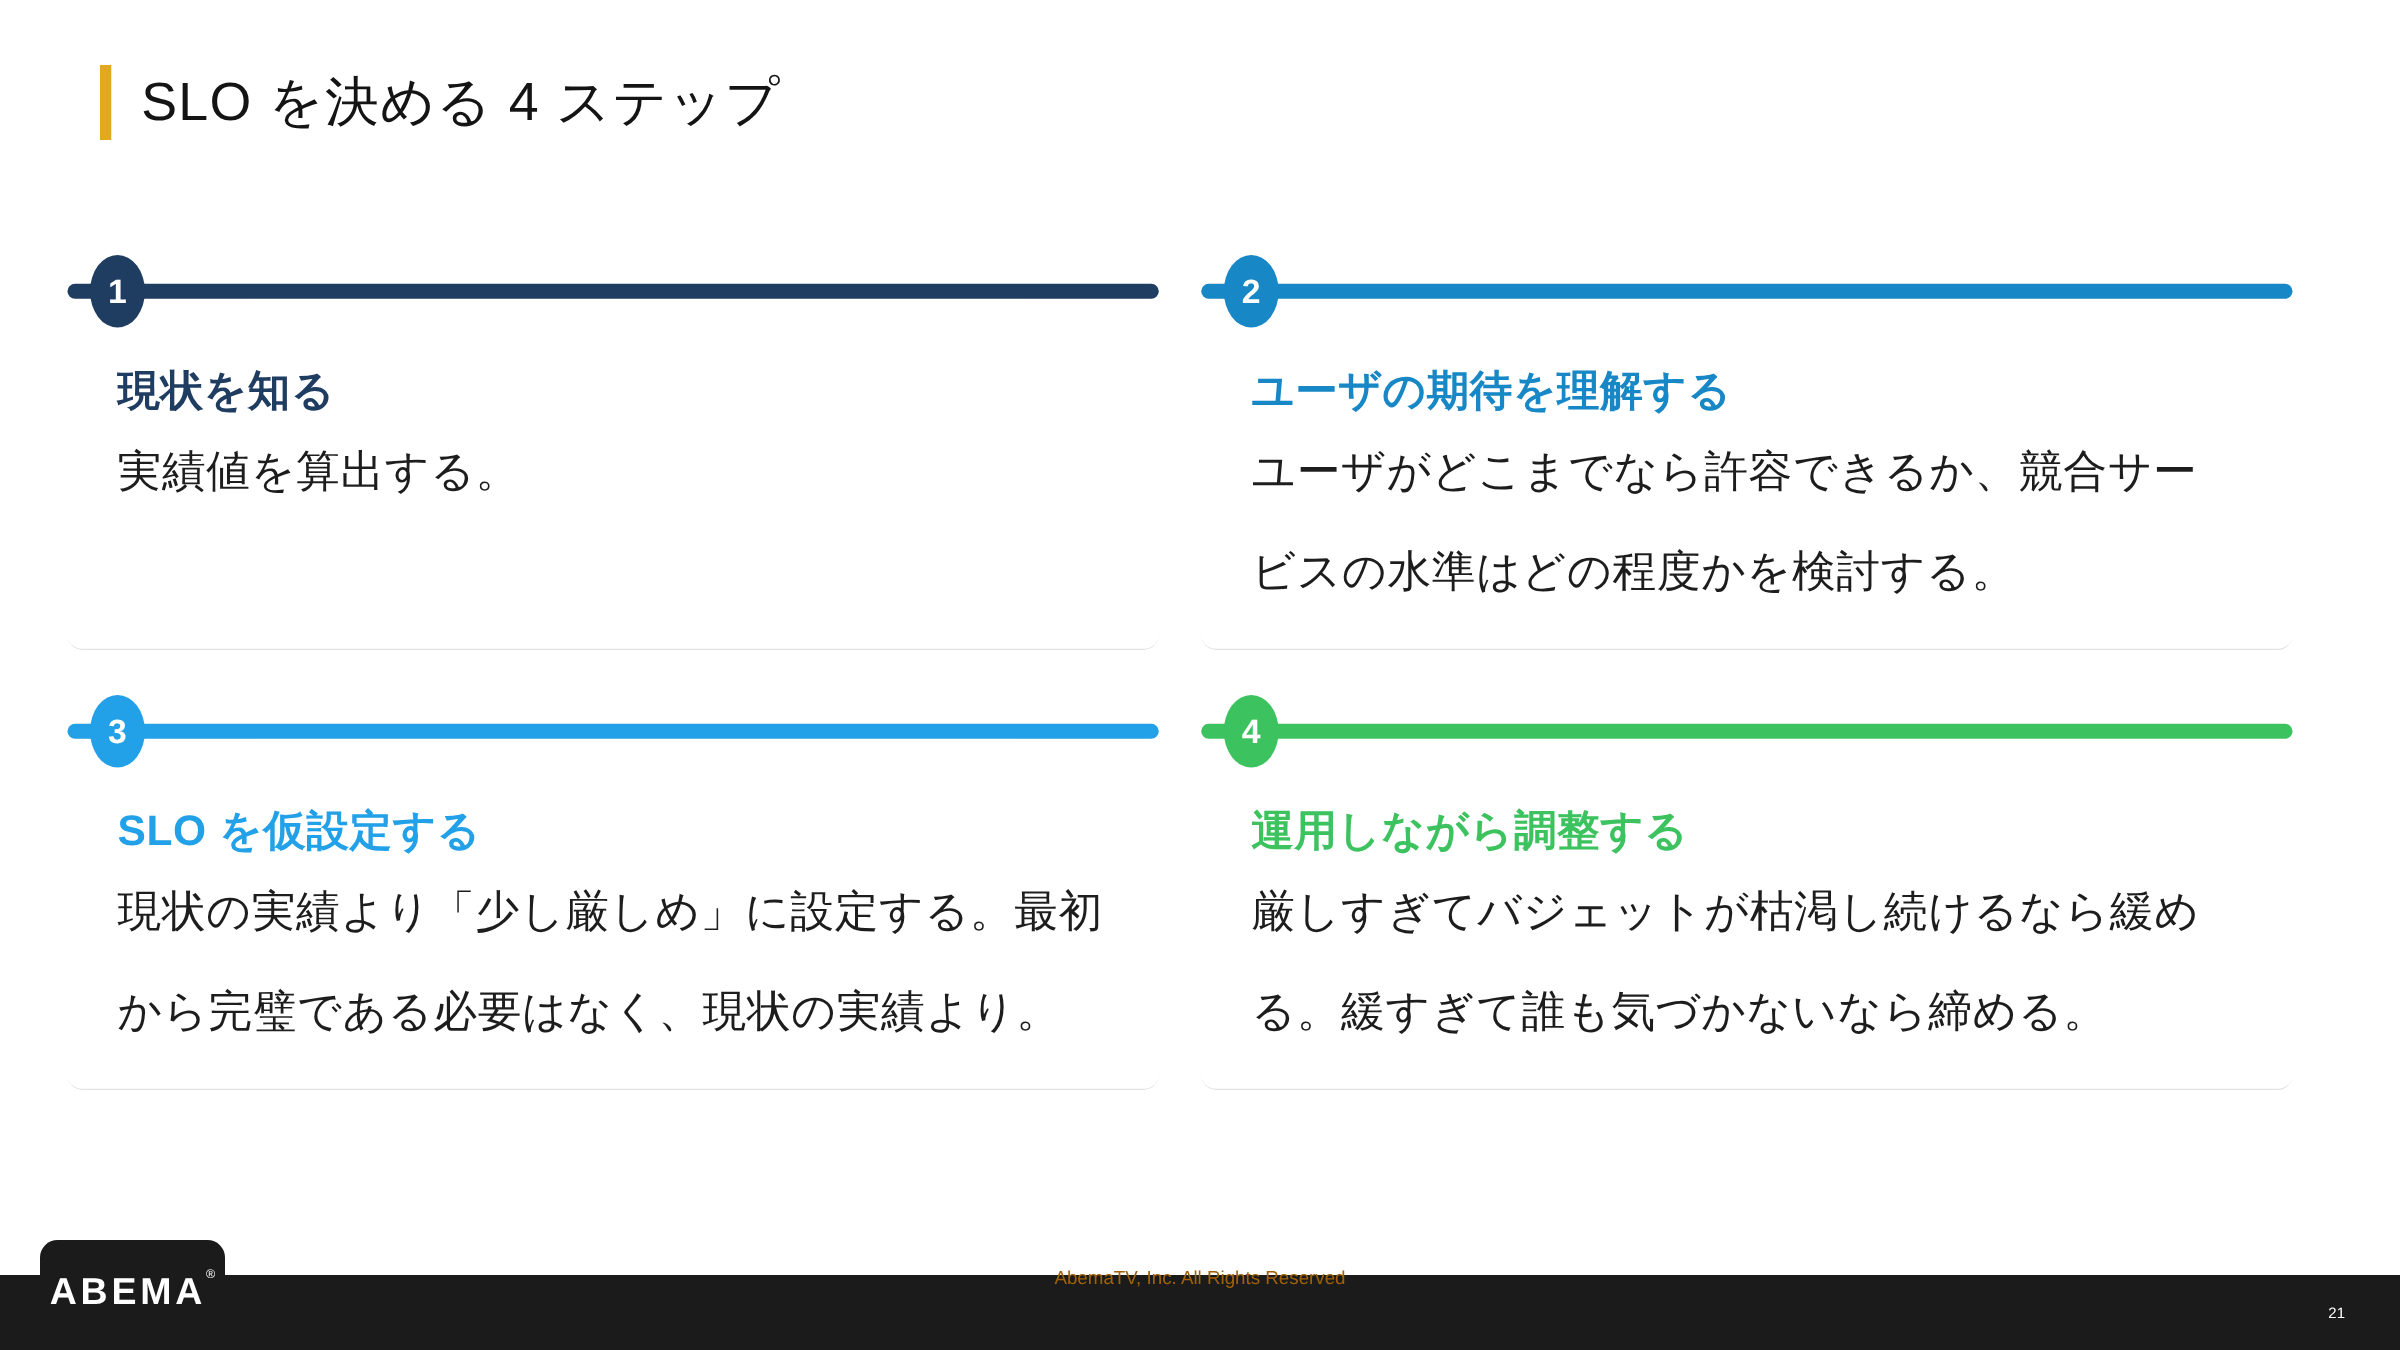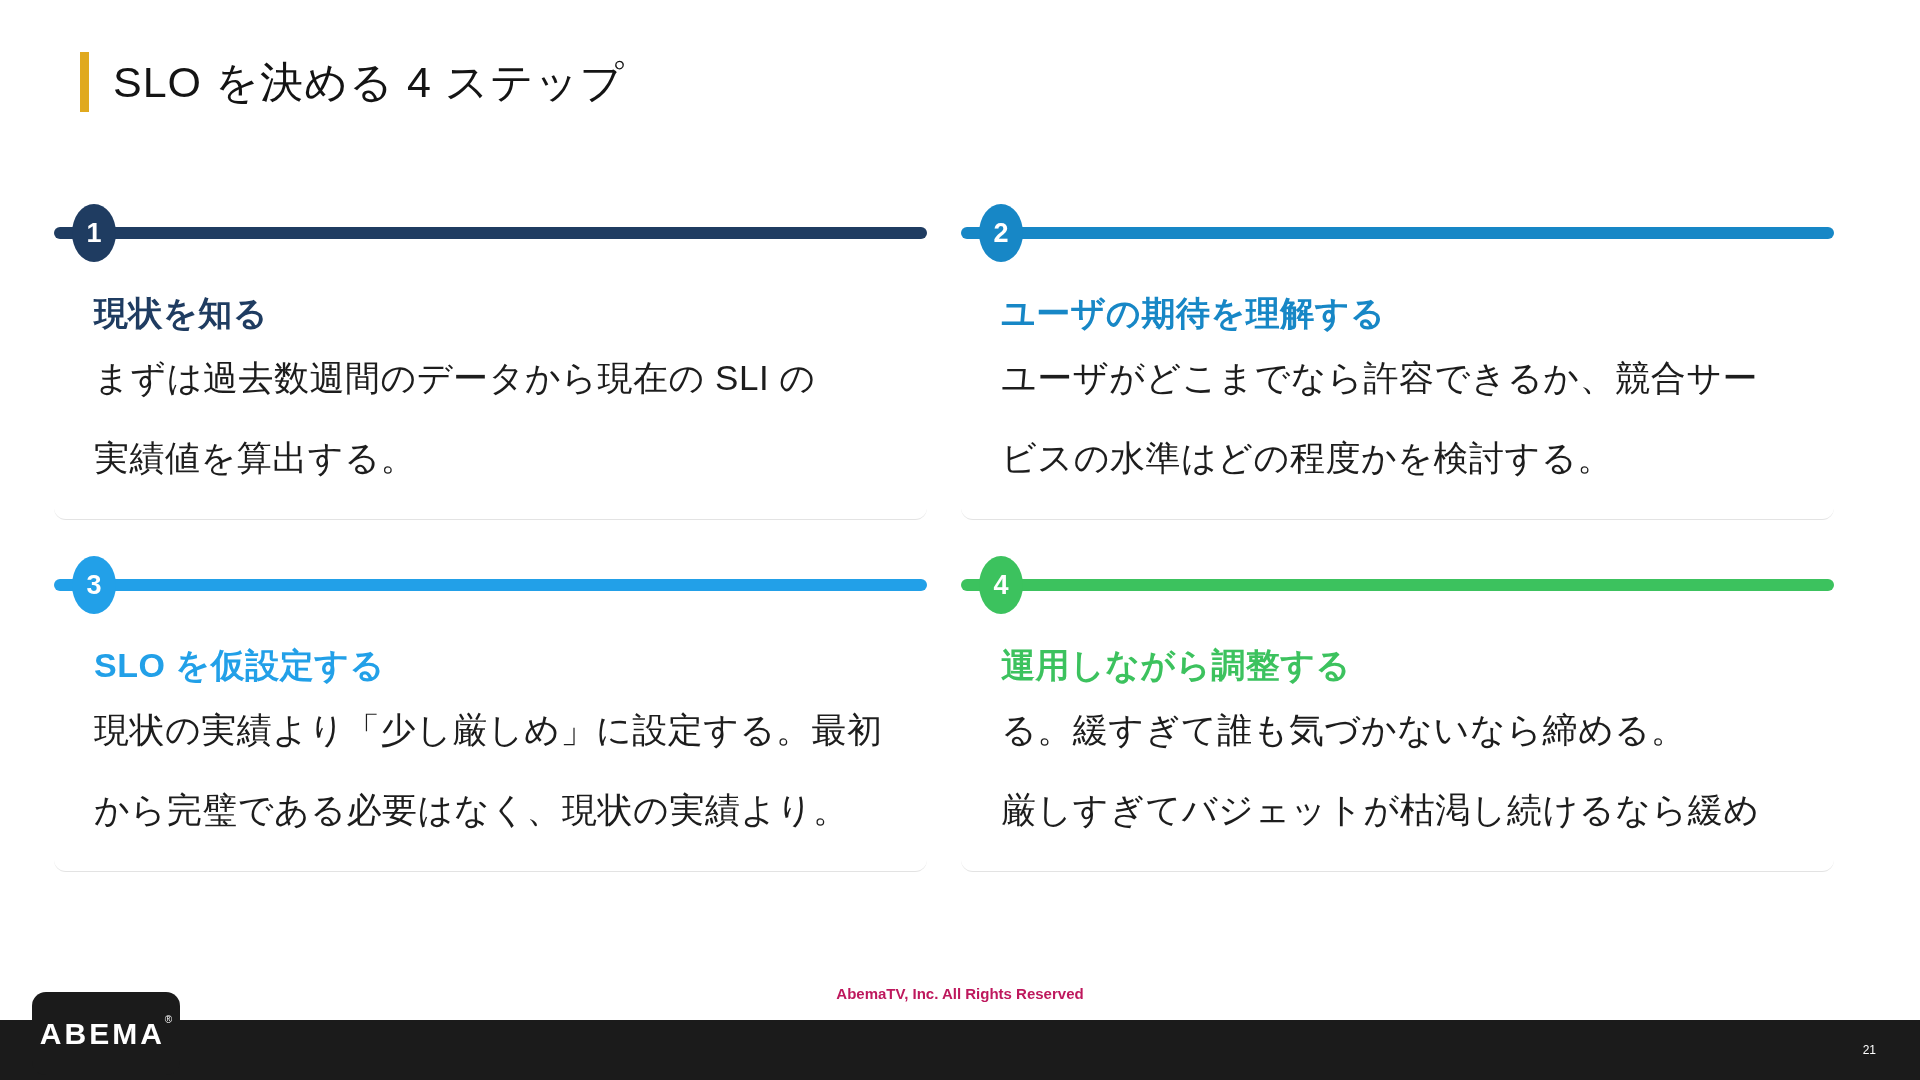--- a/index.html
+++ b/index.html
@@ -141,26 +141,25 @@
   .logo-reg {
     color: #ffffff;
     font-size: 10px;
     align-self: flex-start;
     margin-top: 22px;
   }
   .copyright {
     position: absolute;
     left: 0;
     right: 0;
-    top: 985px;
+    top: 1014px;
     text-align: center;
-    color: #be185d;
+    color: #a16207;
     font-size: 15px;
     line-height: 18px;
-    font-weight: bold;
   }
   .page-number {
     position: absolute;
     right: 44px;
     top: 1040px;
     color: #ffffff;
     font-size: 12px;
     line-height: 20px;
   }
 </style>
@@ -174,21 +173,20 @@
     <h1 class="slide-title">SLO を決める 4 ステップ</h1>
   </header>
 
   <main class="steps-grid">
 
     <section class="card" style="--step-color: #1F3C61;">
       <div class="step-line"></div>
       <div class="step-badge">1</div>
       <h2 class="step-heading">現状を知る</h2>
       <p class="step-body">
-        <span class="body-line">まずは過去数週間のデータから現在の SLI の</span>
         <span class="body-line">実績値を算出する。</span>
       </p>
     </section>
 
     <section class="card" style="--step-color: #1787C6;">
       <div class="step-line"></div>
       <div class="step-badge">2</div>
       <h2 class="step-heading">ユーザの期待を理解する</h2>
       <p class="step-body">
         <span class="body-line">ユーザがどこまでなら許容できるか、競合サー</span>
@@ -204,22 +202,22 @@
         <span class="body-line">現状の実績より「少し厳しめ」に設定する。最初</span>
         <span class="body-line">から完璧である必要はなく、現状の実績より。</span>
       </p>
     </section>
 
     <section class="card" style="--step-color: #3CC25E;">
       <div class="step-line"></div>
       <div class="step-badge">4</div>
       <h2 class="step-heading">運用しながら調整する</h2>
       <p class="step-body">
+        <span class="body-line">厳しすぎてバジェットが枯渇し続けるなら緩め</span>
         <span class="body-line">る。緩すぎて誰も気づかないなら締める。</span>
-        <span class="body-line">厳しすぎてバジェットが枯渇し続けるなら緩め</span>
       </p>
     </section>
 
   </main>
 
   <footer>
     <div class="footer-bar" style="background: rgb(27, 27, 27);"></div>
     <div class="logo-tab" style="background: rgb(27, 27, 27);">
       <span class="logo-text">ABEMA</span>
         <span class="logo-reg">®</span>

